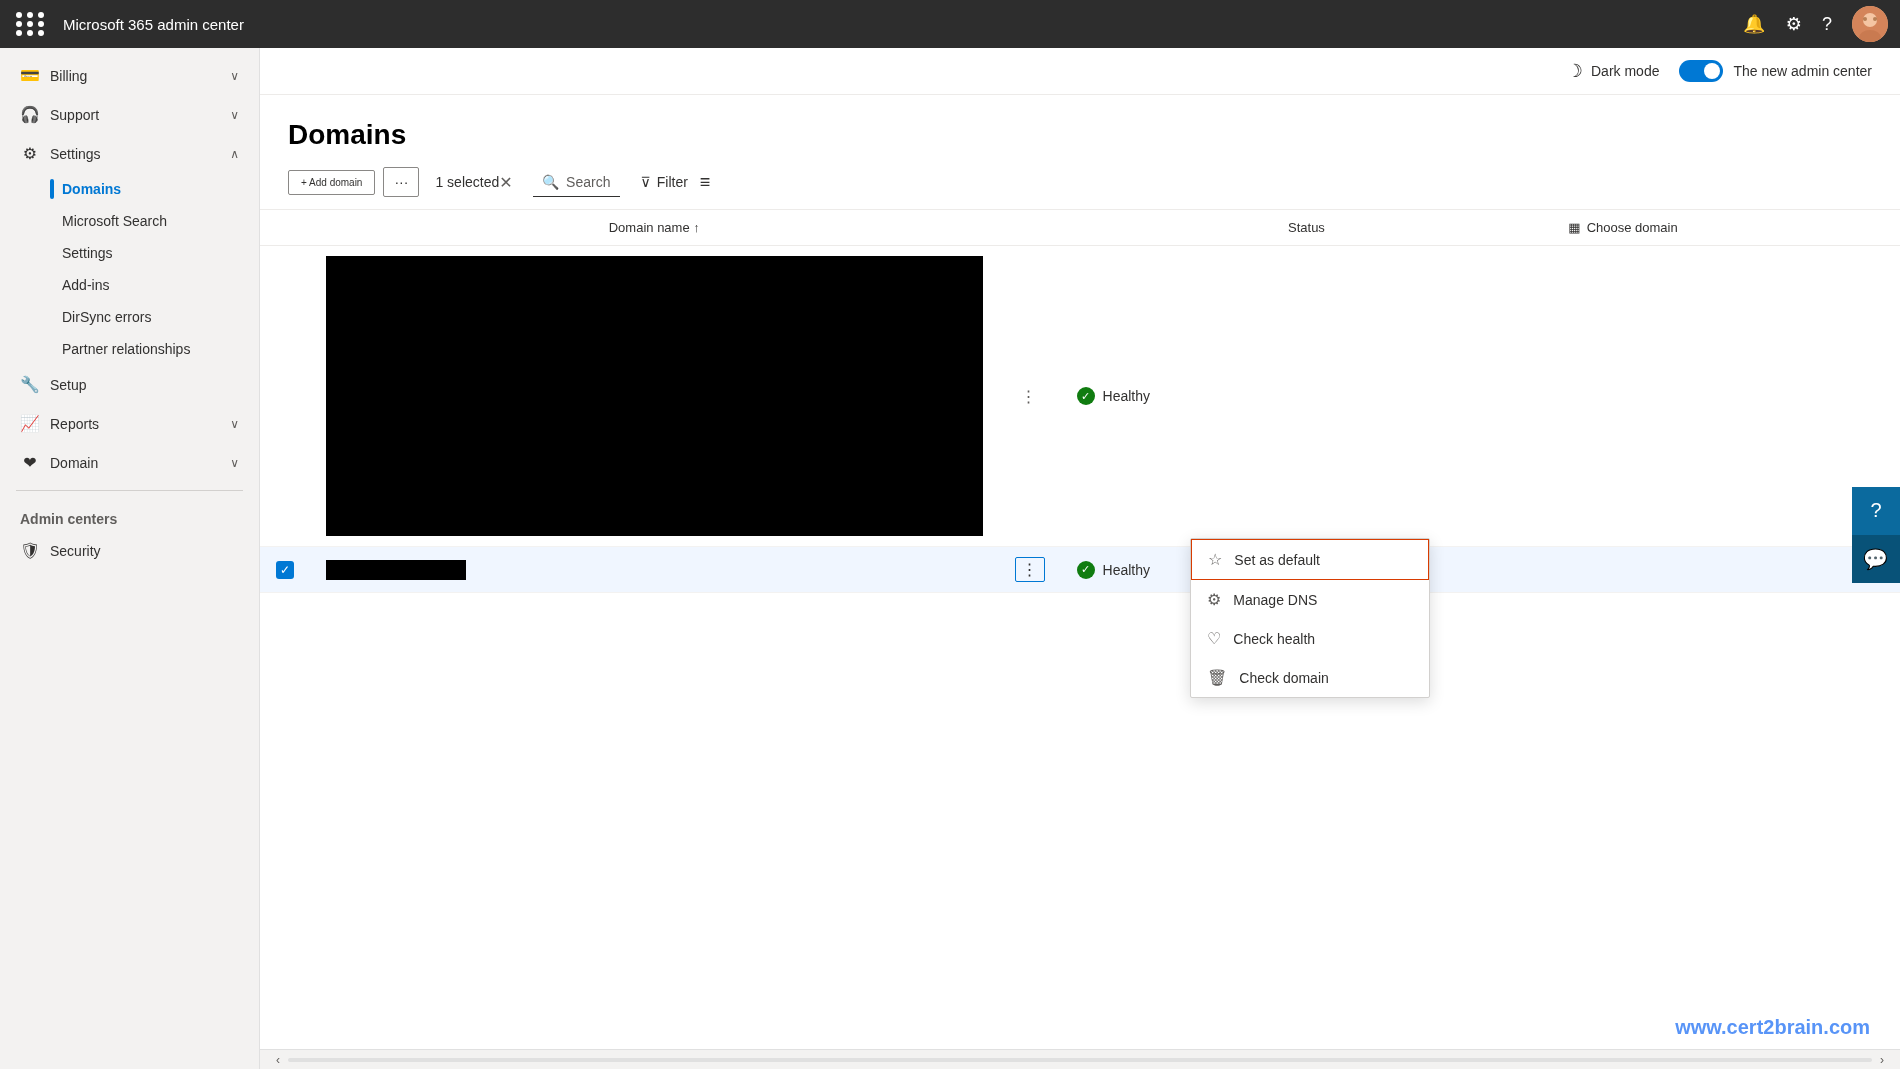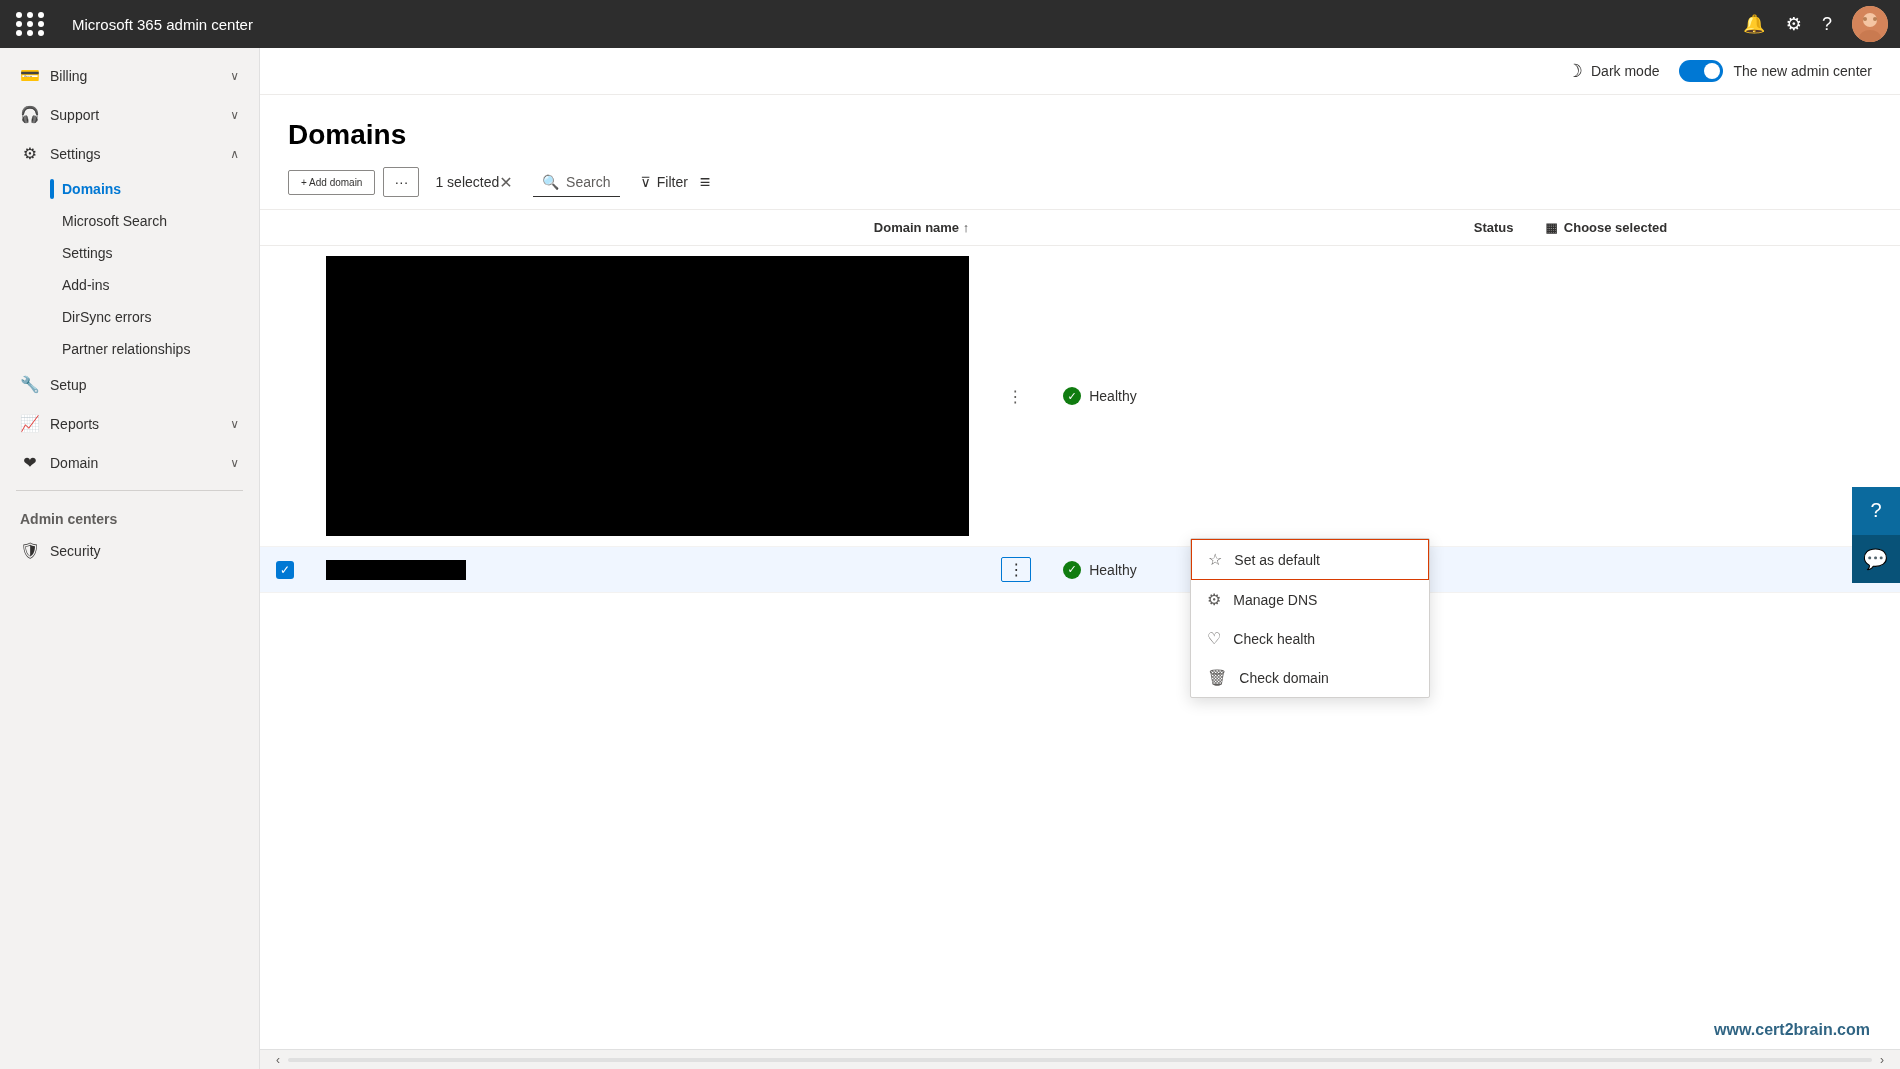--- a/index.html
+++ b/index.html
@@ -6,21 +6,21 @@
     body { font-family: 'Segoe UI', sans-serif; background: #f3f2f1; overflow: hidden; }
 
     
     .topbar {
       background: #2d2d2d;
       height: 48px;
       display: flex;
       align-items: center;
       padding: 0 12px;
       color: white;
-      gap: 16px;
+      gap: 7px;
       position: fixed;
       top: 0; left: 0; right: 0;
       z-index: 100;
     }
     .topbar-dots { display: grid; grid-template-columns: repeat(3,8px); gap: 3px; padding: 4px; }
     .topbar-dots span { width: 6px; height: 6px; background: white; border-radius: 50%; display: block; }
     .topbar-title { font-size: 15px; color: white; margin-left: 6px; flex: 1; }
     .topbar-icons { display: flex; align-items: center; gap: 20px; }
     .topbar-icon { color: white; font-size: 18px; cursor: pointer; }
     .topbar-avatar { width: 36px; height: 36px; border-radius: 50%; background: #e8a87c; display: flex; align-items: center; justify-content: center; overflow: hidden; cursor: pointer; }
@@ -169,23 +169,23 @@
       cursor: pointer;
       margin-left: 4px;
     }
 
     
     .domains-table { width: 100%; border-collapse: collapse; }
     .domains-table thead tr { border-bottom: 1px solid #edebe9; }
     .domains-table th {
       padding: 10px 16px;
       font-size: 13px;
-      font-weight: 700;
-      color: #323130;
-      text-align: right;
+      font-weight: 400;
+      color: #323130;
+      text-align: center;
     }
     .domains-table td {
       padding: 10px 16px;
       font-size: 14px;
       color: #323130;
     }
     .domains-table tr { border-bottom: 1px solid #f3f2f1; }
     .col-check { width: 44px; }
     .col-actions { width: 44px; }
     .col-name { min-width: 280px; }
@@ -310,23 +310,23 @@
       cursor: pointer;
       border: none;
     }
     .fab-btn:last-child { background: #085278; }
 
     
     .watermark {
       position: absolute;
       bottom: 30px;
       right: 30px;
-      font-size: 16px;
+      font-size: 20px;
       font-weight: 600;
-      color: #0c4a6e;
+      color: #3b82f6;
       opacity: 0.85;
     }
   </style>
 </head>
 <body>
 
 <div class="topbar">
   <div class="topbar-dots">
     <span></span>
       <span></span>
@@ -459,21 +459,21 @@
             <span>Domain name</span>
             <span> ↑</span>
           </th>
           <th class="col-actions"></th>
           <th class="col-status">
             <span>Status</span>
           </th>
           <th class="col-choose">
             <div class="choose-columns">
               <span>▦</span>
-              <span>Choose selected</span>
+              <span>Choose domain</span>
             </div>
           </th>
         </tr>
       </thead>
       <tbody>
 
         <tr>
           <td class="col-check"></td>
           <td class="col-name">
             <div class="domain-redacted"></div>

